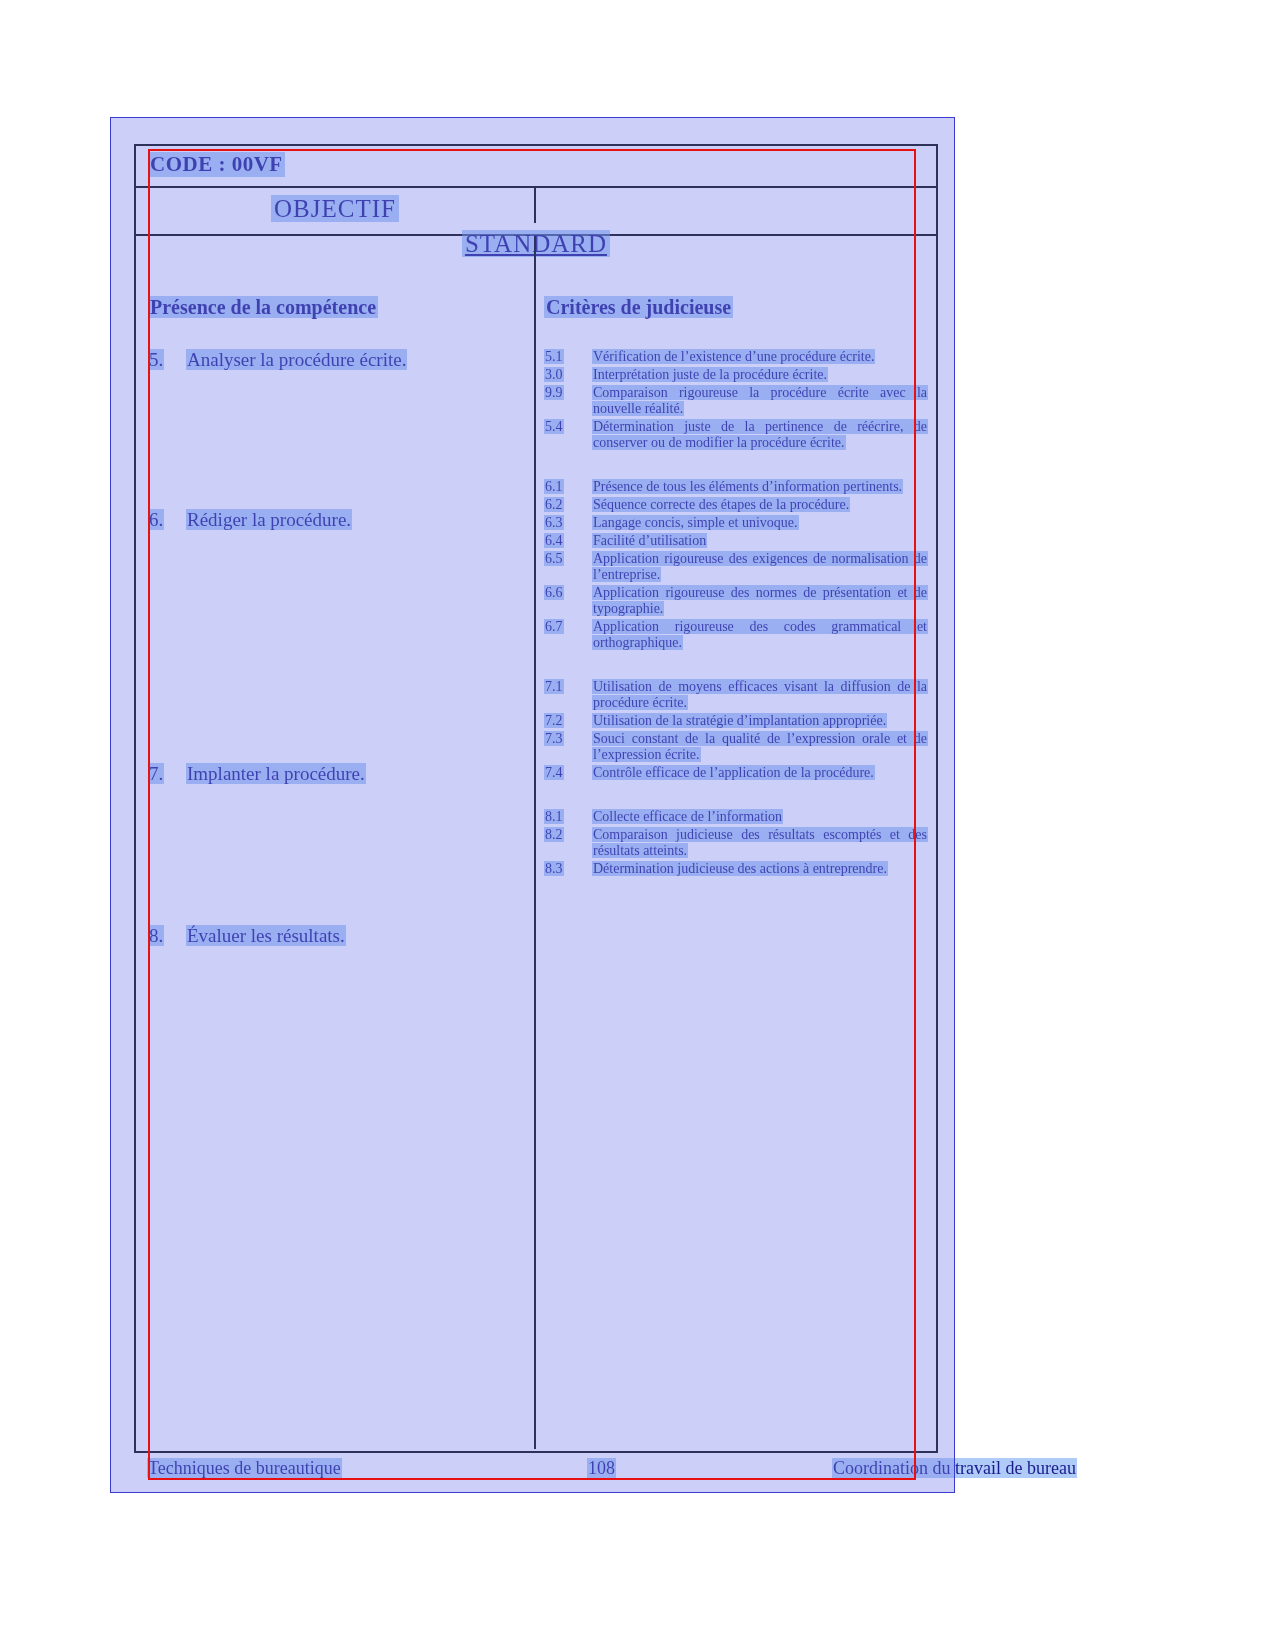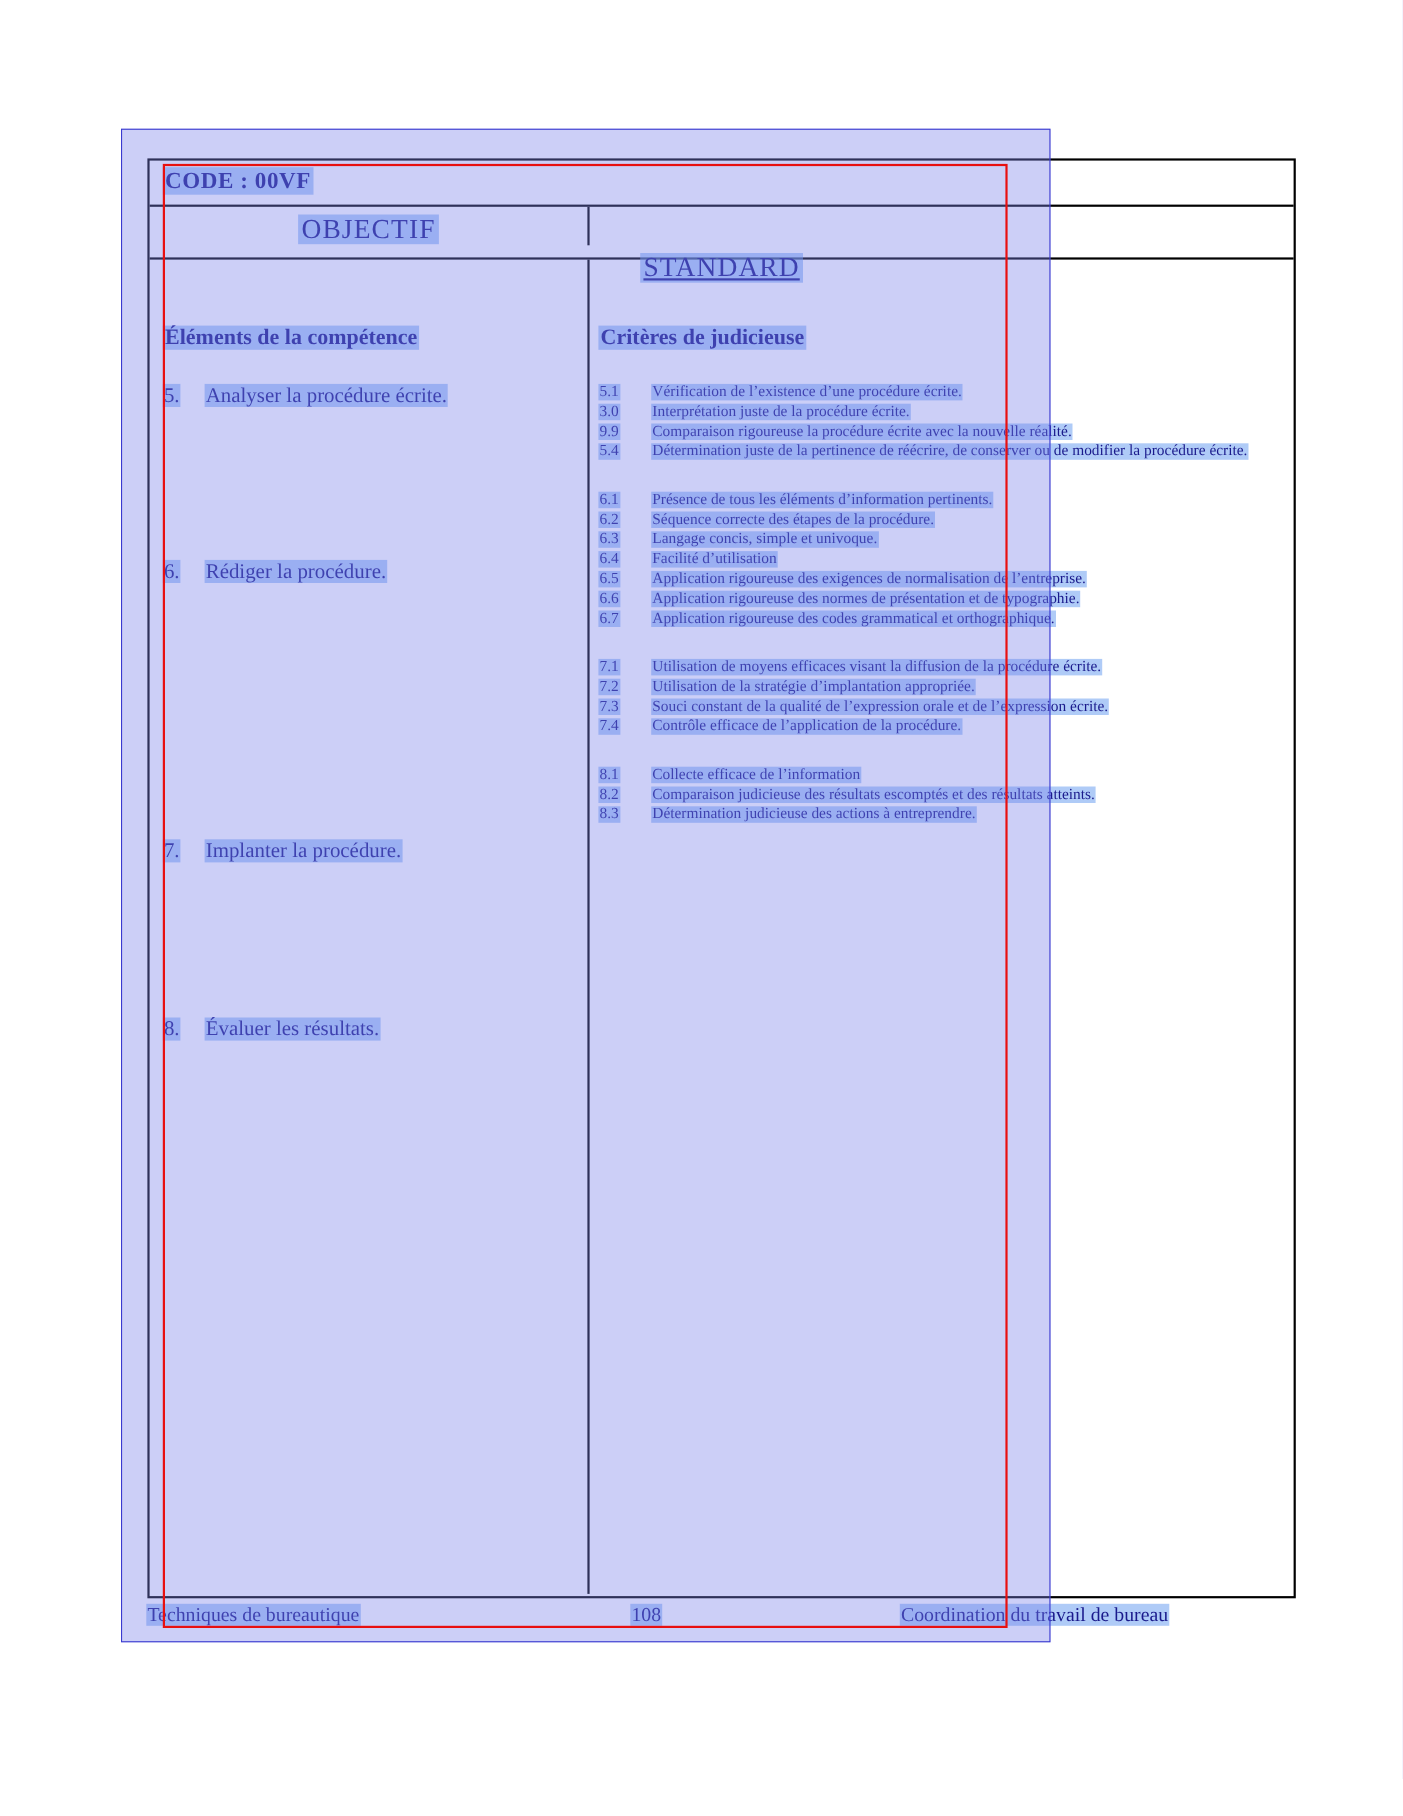--- a/index.html
+++ b/index.html
@@ -38,21 +38,21 @@
     border: 2px solid #e81010;
     box-sizing: border-box;
     pointer-events: none;
   }
 
   
   .page {
     position: absolute;
     left: 134px;
     top: 144px;
-    width: 1044px;
+    width: 804px;
     height: 1309px;
     border: 2px solid #000000;
     box-sizing: border-box;
     background: transparent;
   }
 
   .code-row {
     height: 42px;
     border-bottom: 2px solid #000;
     box-sizing: border-box;
@@ -174,21 +174,21 @@
     box-decoration-break: clone;
     -webkit-box-decoration-break: clone;
   }
   .crit-group {
     margin-bottom: 28px;
   }
   .crit-group:last-child { margin-bottom: 16px; }
 
   .footer {
     position: absolute;
-    left: 133px;
+    left: 147px;
     top: 1458px;
     width: 952px;
     display: flex;
     font-size: 18px;
     align-items: flex-start;
   }
   .footer-left { width: 440px; }
   .footer-center { width: 180px; }
   .footer-right { flex: 1; text-align: right; padding-right: 22px;}
   .footer span {
@@ -210,21 +210,21 @@
       <div class="header-title"><span>OBJECTIF</span></div>
     </div>
     <div class="col-right">
       <div class="header-title"><span>STANDARD</span></div>
     </div>
   </div>
 
   <div class="body-row">
 
     <div class="body-left">
-      <div class="section-head"><span>Éléments de la compétence</span></div>
+      <div class="section-head"><span>Présence de la compétence</span></div>
 
       <div class="elem" style="margin-bottom:138px;">
         <div class="elem-num"><span>5.</span></div>
         <div class="elem-text"><span>Analyser la procédure écrite.</span></div>
       </div>
 
       <div class="elem" style="margin-bottom:232px;">
         <div class="elem-num"><span>6.</span></div>
         <div class="elem-text"><span>Rédiger la procédure.</span></div>
       </div>

